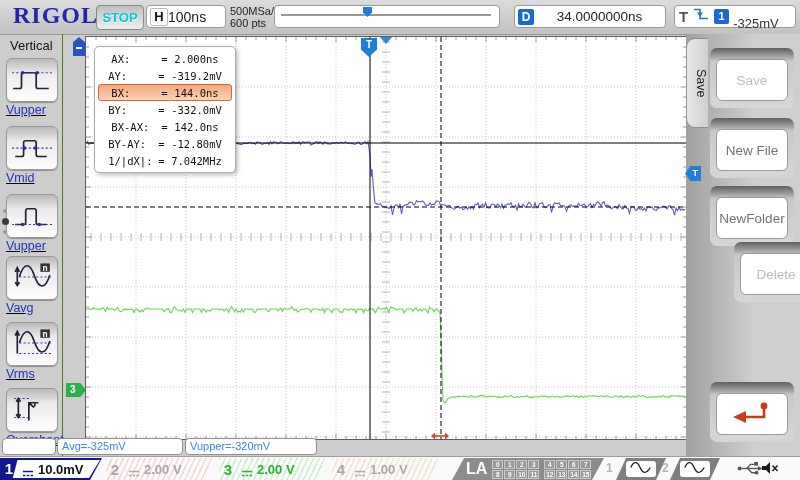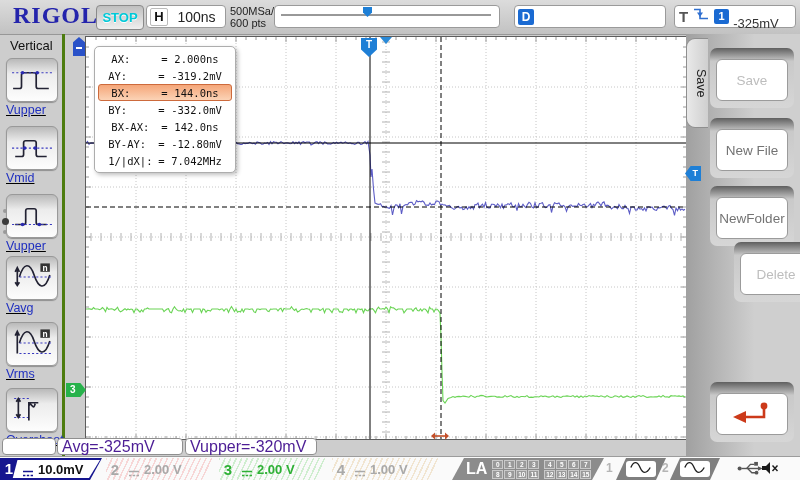--- a/index.html
+++ b/index.html
@@ -12,37 +12,37 @@
         font-weight:bold;font-size:24px;color:#2424ac;letter-spacing:1px;}
   .stopbtn{position:absolute;left:96px;top:5px;width:46px;height:23px;border:1px solid #8a8a8a;
            border-radius:4px;background:linear-gradient(#bfbfbf,#efefef);
            color:#00c9d8;font-weight:bold;font-size:13px;text-align:center;line-height:23px;
            text-shadow:0 1px 0 #fff;}
   .wbox{position:absolute;top:5px;height:23px;background:#fff;border:1px solid #9a9a9a;
         border-radius:4px;display:flex;align-items:center;box-sizing:border-box;}
   .hbox{left:146px;width:80px;}
   .hkey{width:16px;height:16px;margin-left:3px;border:1px solid #bbb;border-radius:2px;
         background:#fff;font-weight:bold;font-size:13px;color:#111;text-align:center;line-height:16px;}
-  .hval{flex:1;text-align:center;font-size:14px;color:#222;}
+  .hval{flex:1;text-align:left;font-size:14px;color:#222;}
   .srate{position:absolute;left:230px;top:5px;font-size:11px;line-height:12px;color:#222;}
   .membar{left:274px;width:226px;}
   .membar svg{position:absolute;left:2px;top:2px;}
   .memtrig{position:absolute;left:88px;top:1px;width:9px;height:10px;background:#1e7fd6;
            clip-path:polygon(0 0,100% 0,100% 55%,50% 100%,0 55%);}
   .dbox{left:514px;width:152px;}
   .dkey{width:16px;height:16px;margin-left:3px;background:#1a6ad2;border-radius:2px;
         color:#fff;font-weight:bold;font-size:12px;text-align:center;line-height:16px;}
   .dval{flex:1;text-align:center;font-size:13.5px;color:#222;}
   .tbox{left:674px;width:122px;padding:0 4px;gap:4px;}
   .tlet{font-weight:bold;font-size:15px;color:#555;}
   .tchan{width:15px;height:15px;background:#1a6ad2;border-radius:2px;color:#fff;
          font-weight:bold;font-size:11px;text-align:center;line-height:15px;}
   .tlev{font-size:13px;color:#333;margin-top:14px;}
   
-  .leftpanel{position:absolute;left:0;top:34px;width:62px;height:424px;border-right:3px solid #4d7c0f;}
+  .leftpanel{position:absolute;left:0;top:34px;width:62px;height:424px;border-right:1px solid #4d7c0f;}
   .lp-title{margin:4px 0 2px 10px;font-size:13px;color:#111;}
   .lp-item{position:absolute;left:6px;width:52px;text-align:left;text-decoration:underline;}
   .lp-btn{width:52px;height:44px;border:1px solid #999;border-radius:6px;box-sizing:border-box;
           background:linear-gradient(#b9b9b9,#ececec 35%,#fdfdfd);box-shadow:0 1px 1px rgba(0,0,0,.3);
           display:flex;align-items:center;justify-content:center;}
   .lp-btn svg{width:42px;height:32px;}
   .lp-label{font-size:12.5px;color:#2030c0;margin-top:1px;}
   .wf{fill:none;stroke:#223;stroke-width:1.6;}
   .wfd{fill:none;stroke:#3a3ac0;stroke-width:1;stroke-dasharray:2,2;}
   .wdot{fill:#2a2ab0;}
@@ -84,21 +84,21 @@
            writing-mode:vertical-rl;text-align:center;font-size:12.5px;color:#222;}
   .rp-key{position:absolute;left:24px;width:84px;border-radius:7px;box-sizing:border-box;
           background:linear-gradient(#5f5f5f,#c9c9c9 22%,#d6d6d6);padding:11px 6px 7px;}
   .rp-btn{height:40px;background:#fff;border:1px solid #9b9b9b;border-radius:6px;
           display:flex;align-items:center;justify-content:center;
           font-size:13.5px;color:#737373;}
   .rp-btn.dis{color:#bdbdbd;}
   
   .mlabels{position:absolute;left:0;top:438px;height:18px;}
   .mlabel{position:absolute;top:0;height:17px;background:#fff;border:1px solid #8f8f8f;
-          border-radius:4px;box-sizing:border-box;font-size:16px;color:#4c1d95;
+          border-radius:4px;box-sizing:border-box;font-size:11px;color:#3b82f6;
           line-height:15px;padding-left:4px;white-space:nowrap;}
   
   .chbar{position:absolute;left:0;top:456px;width:800px;height:24px;background:#fafafa;
          border-top:1px solid #9c9c9c;}
   .ch{position:absolute;top:1px;height:22px;box-sizing:border-box;}
   .ch .inner{position:absolute;inset:0;display:flex;align-items:center;gap:3px;}
   .chnum{font-weight:bold;font-size:15px;width:18px;text-align:center;flex:none;}
   .chscale{font-size:13px;font-weight:bold;white-space:nowrap;}
   .cicon{width:14px;height:10px;flex:none;}
   .laicon{display:flex;gap:5px;margin-left:2px;}
@@ -130,20 +130,21 @@
       <div>600 pts</div>
     </div>
     <div class="wbox membar">
       <svg width="220" height="19" viewBox="0 0 220 19">
         <polyline id="memzig" fill="none" stroke="#333" stroke-width="1" points="4,7 10,7 16,7 22,7 28,7 34,7 40,7 46,7 52,7 58,7 64,7 70,7 76,7 82,7 88,7 94,7 100,7 106,7 112,7 118,7 124,7 130,7 136,7 142,7 148,7 154,7 160,7 166,7 172,7 178,7 184,7 190,7 196,7 202,7 208,7 214,7 "></polyline>
       </svg>
       <div class="memtrig"></div>
     </div>
     <div class="wbox dbox">
       <div class="dkey">D</div>
+      <div class="dval">34.0000000ns</div>
     </div>
     <div class="wbox tbox">
       <span class="tlet">T</span>
       <span id="edgeicon"><svg width="18" height="15" viewBox="0 0 18 15">
             <path d="M2,2.5 h6 v9 h8" fill="none" stroke="#2f6fd0" stroke-width="1.6"></path>
             <path d="M5,5.5 h6 l-3,4.5 z" fill="#2f6fd0"></path>
           </svg></span>
       <span class="tchan">1</span>
       <span class="tlev">-325mV</span>
     </div>

